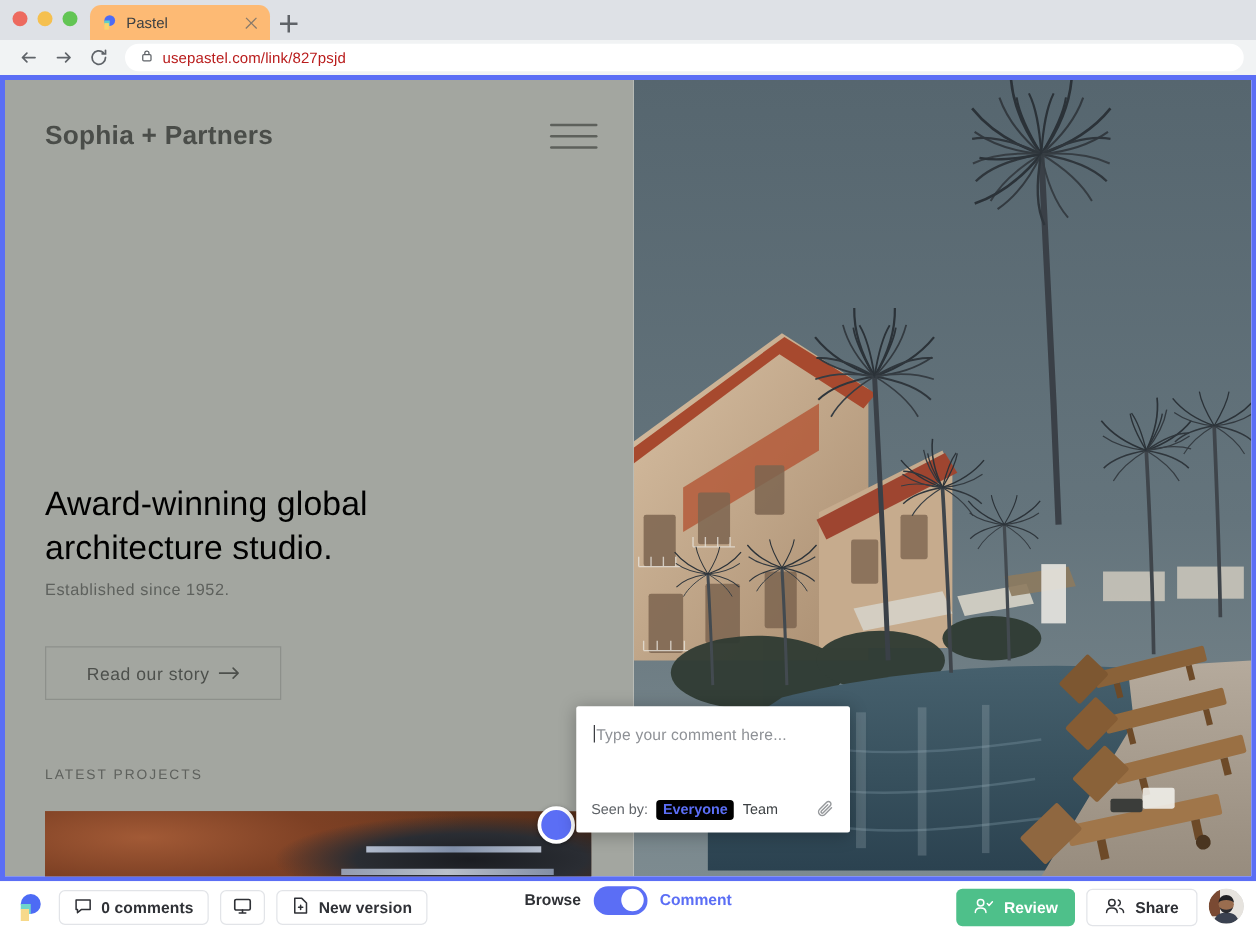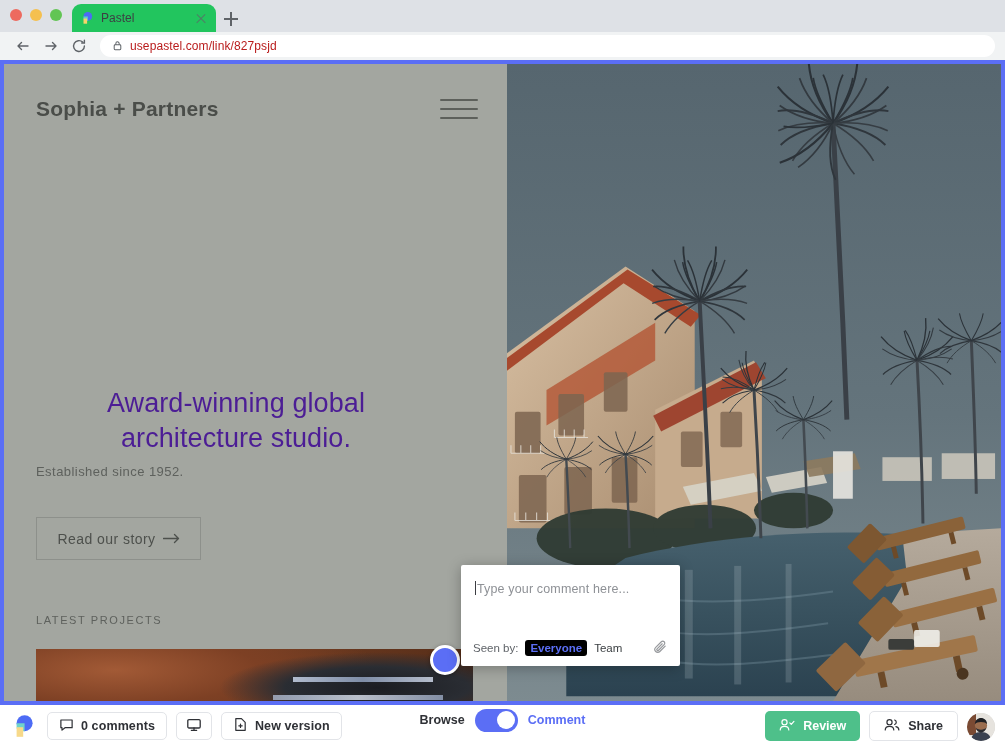--- a/index.html
+++ b/index.html
@@ -14,21 +14,21 @@
   .chrome { position: absolute; left:0; top:0; width:1005px; height:60px; background:#f1f3f4; }
   .tabstrip { position:absolute; left:0; top:0; width:1005px; height:32px; background:#dee1e6; }
   .traffic { position:absolute; left:10px; top:9px; display:flex; gap:8px; align-items:center; }
   .dot { width:12px; height:12px; border-radius:50%; }
   .dot.r { background:#ed6a5f; }
   .dot.y { background:#f5c04f; }
   .dot.g { background:#62c554; }
 
   .tab {
     position:absolute; left:72px; top:4px; width:144px; height:28px;
-    background:#22c55e; border-radius:9px 9px 0 0;
+    background:#fdba74; border-radius:9px 9px 0 0;
     display:flex; align-items:center; padding:0 8px; gap:7px;
   }
   .tab-favicon { width:14px; height:14px; position:relative; flex:none; }
   .tab-title {
     font-size:12px; color:#3c4043; flex:1;
     white-space:nowrap; overflow:hidden; text-overflow:ellipsis;
   }
   .tab-close { width:14px; height:14px; position:relative; flex:none; opacity:.75; }
   .tab-close::before, .tab-close::after {
     content:""; position:absolute; left:1px; top:6.5px; width:12px; height:1.3px;
@@ -75,28 +75,28 @@
   .hamburger { position:absolute; left:436px; top:35px; width:38px; height:22px; }
   .hamburger span {
     position:absolute; left:0; width:38px; height:2px; background:#5d605b; border-radius:1px;
   }
   .hamburger span:nth-child(1){ top:0; }
   .hamburger span:nth-child(2){ top:9px; }
   .hamburger span:nth-child(3){ top:18px; }
 
   .hero-title {
     position:absolute; left:32px; top:322px; width:400px;
-    font-size:27px; line-height:35px; color:#4c1d95; font-weight:400; letter-spacing:.1px;text-align:center;
+    font-size:27px; line-height:35px; color:#000000; font-weight:400; letter-spacing:.1px;
   }
   .hero-sub {
     position:absolute; left:32px; top:400px;
     font-size:13px; color:#5e615d; letter-spacing:.45px;
   }
   .hero-btn {
-    position:absolute; left:32px; top:453px; width:165px; height:43px;
+    position:absolute; left:32px; top:453px; width:189px; height:43px;
     border:1px solid #8d908b; display:flex; align-items:center; justify-content:center;
     font-size:14px; color:#4d504c; letter-spacing:.45px; gap:7px; background:transparent;
   }
   .section-label {
     position:absolute; left:32px; top:550px;
     font-size:11px; color:#5e615d; letter-spacing:1.6px;
   }
   .proj-card {
     position:absolute; left:32px; top:585px; width:437px; height:70px;
     overflow:hidden;
@@ -172,21 +172,21 @@
   .tb-center > * { pointer-events:auto; }
   .mode-off { font-size:12.5px; color:#2f3136; font-weight:600; }
   .mode-on  { font-size:12.5px; color:#5b6ef5; font-weight:600; }
   .toggle {
     width:43px; height:23px; border-radius:12px; background:#5b6ef5; position:relative;
   }
   .toggle .knob {
     position:absolute; right:2.5px; top:2.5px; width:18px; height:18px;
     border-radius:50%; background:#fff;
   }
-  .tb-right { margin-left:auto; display:flex; align-items:flex-end; gap:9px; }
+  .tb-right { margin-left:auto; display:flex; align-items:flex-start; gap:9px; }
   .btn-review {
     height:30px; background:#4ec08a; border:none; border-radius:5px; color:#fff;
     display:flex; align-items:center; gap:8px; padding:0 14px;
     font-size:12.5px; font-weight:600;
   }
   .btn-share {
     height:30px; background:#fff; border:1px solid #e2e4e8; border-radius:5px; color:#2f3136;
     display:flex; align-items:center; gap:8px; padding:0 14px;
     font-size:12.5px; font-weight:600;
   }

